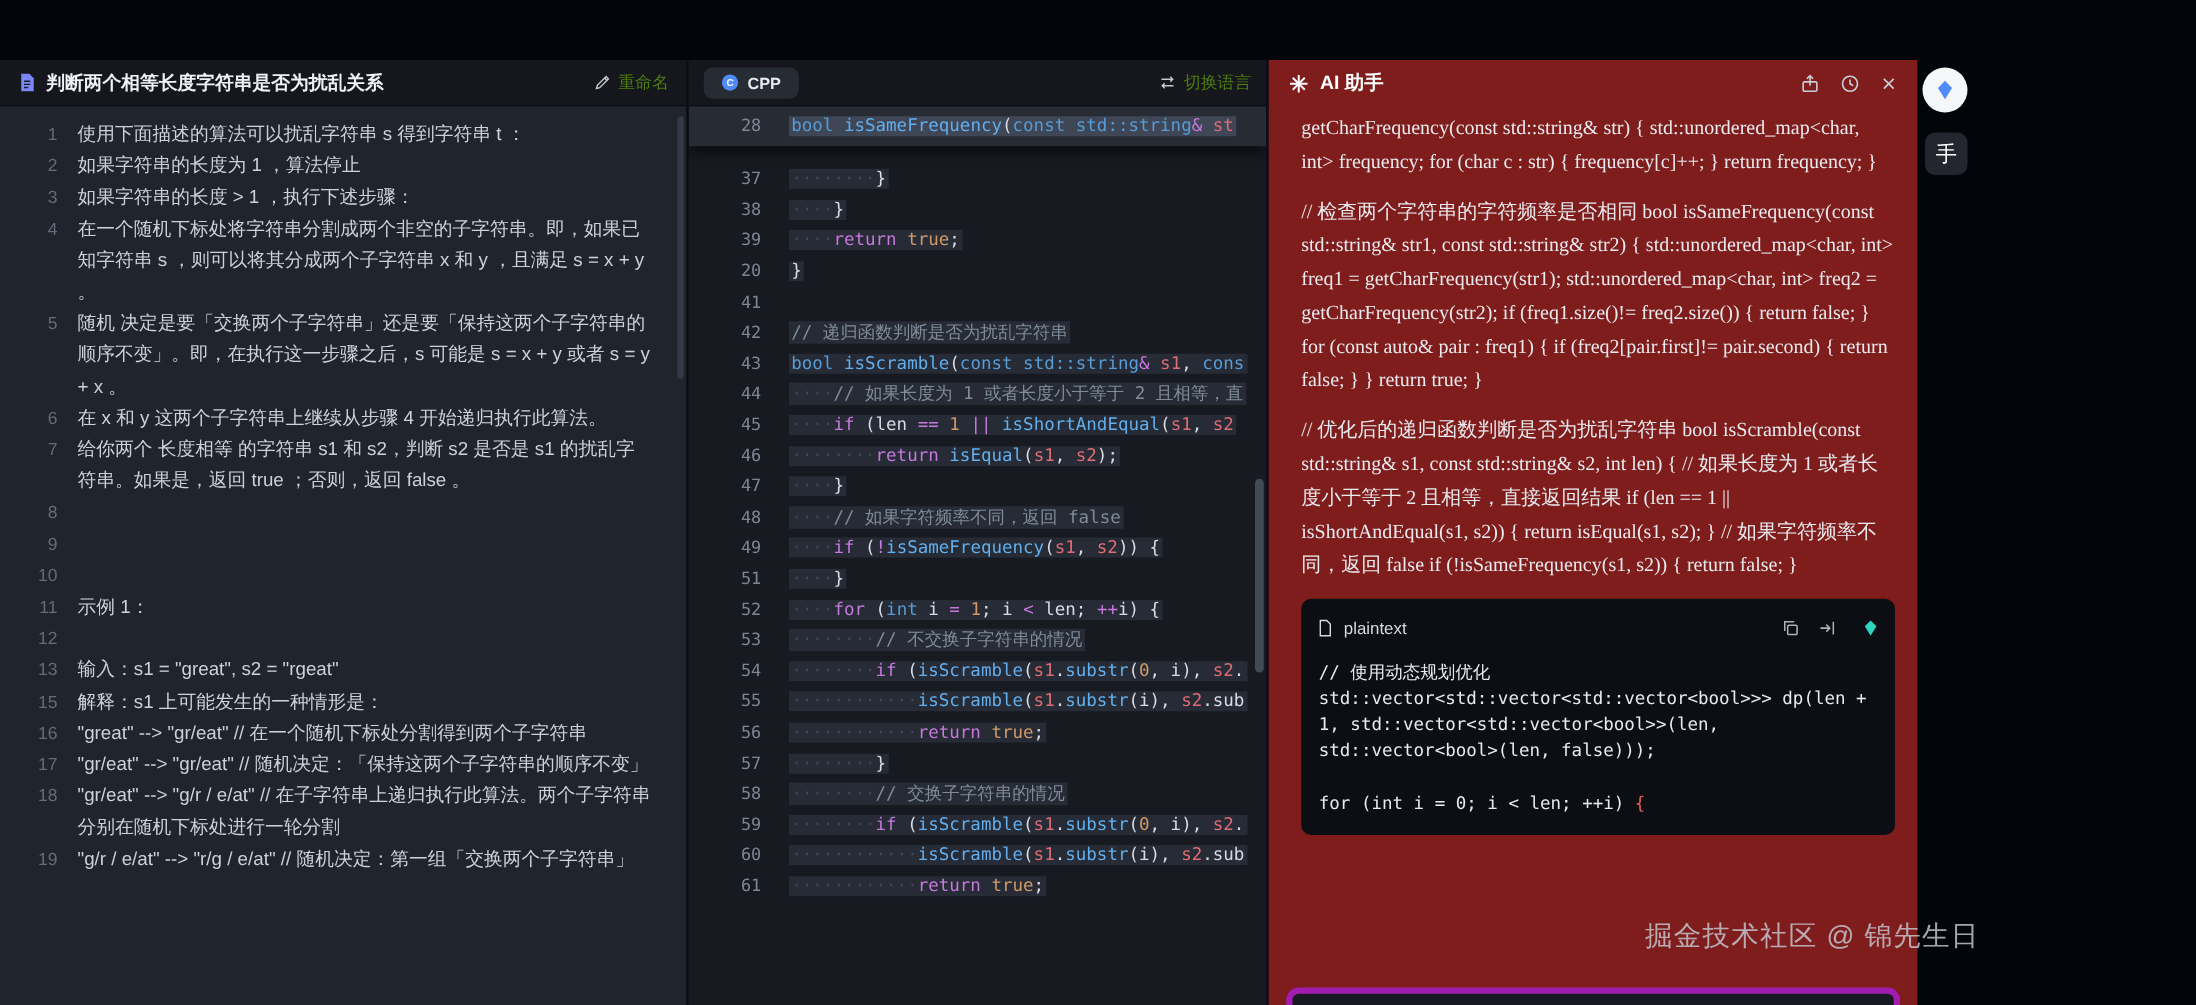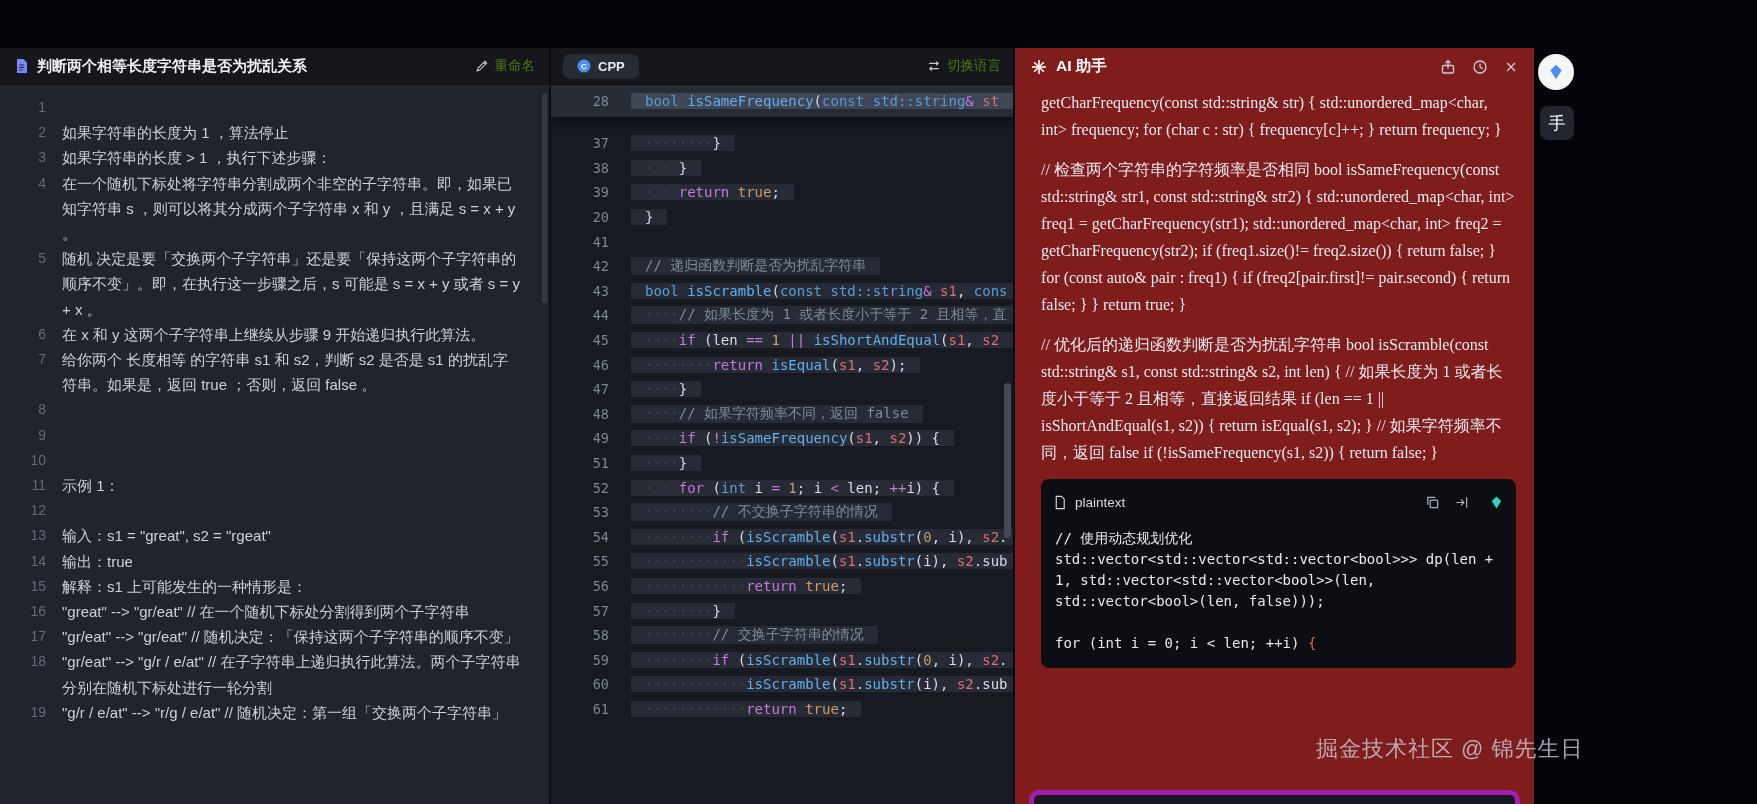--- a/index.html
+++ b/index.html
@@ -26,21 +26,21 @@
   .editor { width:464px; background:#171a21; border-right:2px solid #0b0d12; display:flex; flex-direction:column; }
   .ehead { height:37px; background:#15171d; border-bottom:1px solid #0b0d12; display:flex; align-items:center; padding:0 12px; flex:0 0 auto; }
   .etab { display:flex; align-items:center; gap:7px; background:#262b34; border-radius:7px; padding:5px 14px; color:#e8ebf0; font-size:13px; font-weight:700; cursor:pointer; }
   .ebody { flex:1; position:relative; font-family:"DejaVu Sans Mono","Liberation Mono",monospace; font-size:14px; overflow:hidden; }
   .esticky { background:#262b34; box-shadow:0 5px 9px rgba(0,0,0,.5); position:relative; z-index:2; padding:3px 0; }
   .elines { padding-top:14px; }
   .e-row { display:grid; grid-template-columns:58px 1fr; column-gap:22px; height:24.6px; align-items:center; white-space:pre; }
   .esticky .e-row { height:26px; }
   .e-num { color:#7d8694; font-size:13.5px; text-align:right; }
   .e-code { overflow:hidden; }
-  .e-sel { background:rgba(116,137,170,0.16); border-radius:2px; padding:2px 14px; }
+  .e-sel { background:rgba(116,137,170,0.16); border-radius:2px; padding:2px 2px; }
   .esticky .e-sel { background:rgba(135,155,190,0.26); }
   .evthumb { position:absolute; right:2px; top:298px; width:7px; height:155px; background:#434a56; border-radius:4px; }
   .ehscroll { position:absolute; left:0; right:0; bottom:0; height:16px; background:#10131a; border-top:1px solid #0b0d12; }
   .ehthumb { position:absolute; left:10px; top:4px; width:300px; height:8px; background:#3a404b; border-radius:4px; }
 
   .tk-typ { color:var(--c-typ); } .tk-ctl { color:var(--c-ctl); } .tk-fn { color:var(--c-fn); }
   .tk-num { color:var(--c-num); } .tk-prm { color:var(--c-prm); } .tk-cm { color:var(--c-cm); }
   .tk-pl { color:var(--c-pl); } .tk-ws { color:var(--c-ws); }
   .tk-cw { color:#e8eaed; } .tk-red { color:var(--c-red); }
 
@@ -89,40 +89,41 @@
             <svg width="14" height="14" viewBox="0 0 16 16" fill="none" stroke="#c3c8d2" stroke-width="1.3">
                 <path d="M11.3 2.6l2.1 2.1L5.4 12.7l-2.9.8.8-2.9zM10 4l2 2"></path>
               </svg>
           </span>
           <span>重命名</span>
         </button>
       </header>
       <div class="pbody" id="problem-lines">
           <div class="p-row">
             <span class="p-num">1</span>
+            <span class="p-text">使用下面描述的算法可以扰乱字符串 s 得到字符串 t ：</span>
           </div>
           <div class="p-row">
             <span class="p-num">2</span>
             <span class="p-text">如果字符串的长度为 1 ，算法停止</span>
           </div>
           <div class="p-row">
             <span class="p-num">3</span>
             <span class="p-text">如果字符串的长度 &gt; 1 ，执行下述步骤：</span>
           </div>
           <div class="p-row">
             <span class="p-num">4</span>
             <span class="p-text">在一个随机下标处将字符串分割成两个非空的子字符串。即，如果已知字符串 s ，则可以将其分成两个子字符串 x 和 y ，且满足 s = x + y 。</span>
           </div>
           <div class="p-row">
             <span class="p-num">5</span>
             <span class="p-text">随机 决定是要「交换两个子字符串」还是要「保持这两个子字符串的顺序不变」。即，在执行这一步骤之后，s 可能是 s = x + y 或者 s = y + x 。</span>
           </div>
           <div class="p-row">
             <span class="p-num">6</span>
-            <span class="p-text">在 x 和 y 这两个子字符串上继续从步骤 9 开始递归执行此算法。</span>
+            <span class="p-text">在 x 和 y 这两个子字符串上继续从步骤 4 开始递归执行此算法。</span>
           </div>
           <div class="p-row">
             <span class="p-num">7</span>
             <span class="p-text">给你两个 长度相等 的字符串 s1 和 s2，判断 s2 是否是 s1 的扰乱字符串。如果是，返回 true ；否则，返回 false 。</span>
           </div>
           <div class="p-row">
             <span class="p-num">8</span>
             <span class="p-text"></span>
           </div>
           <div class="p-row">
@@ -137,24 +138,20 @@
             <span class="p-num">11</span>
             <span class="p-text">示例 1：</span>
           </div>
           <div class="p-row">
             <span class="p-num">12</span>
             <span class="p-text"></span>
           </div>
           <div class="p-row">
             <span class="p-num">13</span>
             <span class="p-text">输入：s1 = "great", s2 = "rgeat"</span>
-          </div>
-          <div class="p-row">
-            <span class="p-num">14</span>
-            <span class="p-text">输出：true</span>
           </div>
           <div class="p-row">
             <span class="p-num">15</span>
             <span class="p-text">解释：s1 上可能发生的一种情形是：</span>
           </div>
           <div class="p-row">
             <span class="p-num">16</span>
             <span class="p-text">"great" --&gt; "gr/eat" // 在一个随机下标处分割得到两个子字符串</span>
           </div>
           <div class="p-row">

